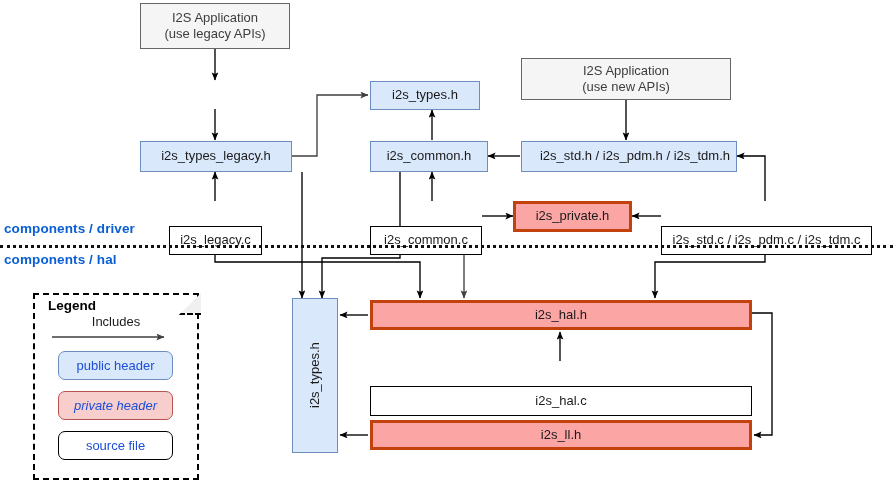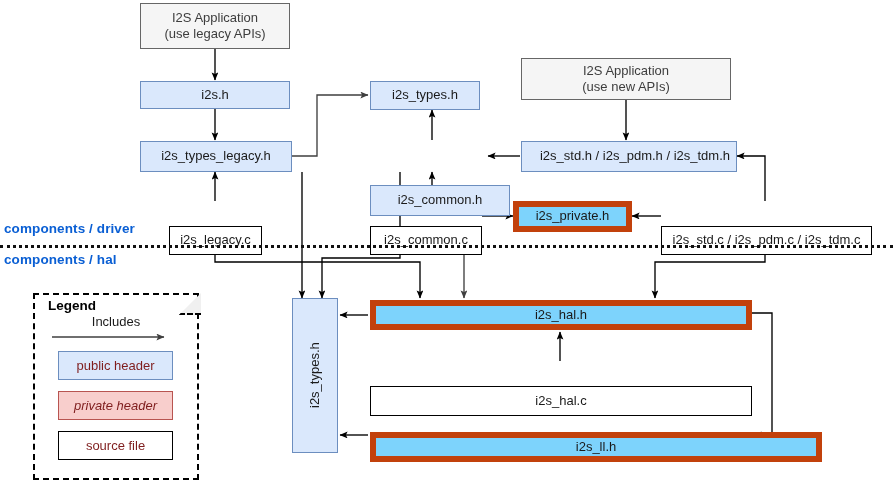--- a/index.html
+++ b/index.html
@@ -2,34 +2,34 @@
 <html><head>
 <meta charset="utf-8">
 <style>
   html,body{margin:0;padding:0;background:#ffffff;}
   body{font-family:"Liberation Sans",sans-serif;}
   #canvas{position:relative;width:893px;height:482px;background:#ffffff;overflow:hidden;}
   .node{position:absolute;box-sizing:border-box;display:flex;align-items:center;justify-content:center;
         text-align:center;font-size:13px;line-height:1.25;color:#1a1a1a;}
   .node.app{background:#f5f5f5;border:1px solid #666666;color:#3d3d3d;white-space:pre-line;}
   .node.pub{background:#dae8fc;border:1px solid #6c8ebf;}
-  .node.priv{background:#7dd3fc;border:6px solid #c2410c;}
+  .node.priv{background:#fca5a5;border:3px solid #c2410c;}
   .node.src{background:#ffffff;border:1px solid #000000;margin-top:24px;}
   .node.vert{writing-mode:vertical-rl;transform:rotate(180deg);}
   .zone-label{position:absolute;color:#0a5fd4;font-weight:bold;font-size:13.5px;letter-spacing:.1px;}
   .divider{position:absolute;left:0;width:893px;height:0;
            border-top:3px dotted #111111;}
   svg.wires{position:absolute;left:0;top:0;width:893px;height:482px;overflow:visible;pointer-events:none;}
   .legend-box{position:absolute;box-sizing:border-box;border:2px dashed #000000;background:#ffffff;}
   .legend-fold{position:absolute;width:20px;height:20px;background:#f0f0f0;
                border-left:2px dashed #000;border-bottom:2px dashed #000;
                clip-path:polygon(100% 0,0 100%,100% 100%);}
   .legend-title{position:absolute;font-weight:bold;font-size:13.5px;color:#000;padding-left:6px;}
   .legend-inc{position:absolute;font-size:13px;color:#1a1a1a;text-align:center;}
-  .lg-item{position:absolute;box-sizing:border-box;display:flex;align-items:center;justify-content:center;font-size:13px;color:#7f1d1d;}
+  .lg-item{position:absolute;box-sizing:border-box;display:flex;align-items:center;justify-content:center;font-size:13px;color:#1d4ed8;border-radius:7px;}
 </style>
 </head>
 <body>
 
 <div id="canvas">
 
   <svg class="wires" viewBox="0 0 893 482">
     <defs>
       <marker id="ah" markerWidth="9" markerHeight="9" refX="7.6" refY="3.4" orient="auto" markerUnits="userSpaceOnUse">
         <path d="M0,0 L8,3.4 L0,6.8 L1.7,3.4 z" fill="#000000"></path>
@@ -78,48 +78,47 @@
 
       <path d="M752,313 L772,313 L772,435 L754,435"></path>
 
       <path d="M368,435 L340,435"></path>
     </g>
   </svg>
 
   <div class="node app" style="left:140px;top:3px;width:150px;height:46px;">I2S Application
 (use legacy APIs)</div>
 
-  <div class="node pub" style="left:140px;top:81px;width:150px;height:28px;">i2s.h</div>
 
   <div class="node pub" style="left:140px;top:141px;width:152px;height:31px;">i2s_types_legacy.h</div>
 
   <div class="node pub" style="left:370px;top:81px;width:110px;height:29px;">i2s_types.h</div>
 
-  <div class="node pub" style="left:370px;top:141px;width:140px;height:31px;margin-top:44px;">i2s_common.h</div>
+  <div class="node pub" style="left:370px;top:141px;width:118px;height:31px;">i2s_common.h</div>
 
   <div class="node app" style="left:521px;top:58px;width:210px;height:42px;">I2S Application
 (use new APIs)</div>
 
   <div class="node pub" style="left:521px;top:141px;width:216px;height:31px;padding-left:12px;">i2s_std.h / i2s_pdm.h / i2s_tdm.h</div>
 
   <div class="node src" style="left:169px;top:202px;width:93px;height:29px;">i2s_legacy.c</div>
 
   <div class="node src" style="left:370px;top:202px;width:112px;height:29px;">i2s_common.c</div>
 
   <div class="node priv" style="left:513px;top:201px;width:119px;height:31px;">i2s_private.h</div>
 
   <div class="node src" style="left:661px;top:202px;width:211px;height:29px;">i2s_std.c / i2s_pdm.c / i2s_tdm.c</div>
 
   <div class="node pub vert" style="left:292px;top:298px;width:46px;height:155px;">i2s_types.h</div>
 
   <div class="node priv" style="left:370px;top:300px;width:382px;height:30px;">i2s_hal.h</div>
 
   <div class="node src" style="left:370px;top:362px;width:382px;height:30px;">i2s_hal.c</div>
 
-  <div class="node priv" style="left:370px;top:432px;width:452px;height:30px;">i2s_ll.h</div>
+  <div class="node priv" style="left:370px;top:420px;width:382px;height:30px;">i2s_ll.h</div>
 
   <div class="divider" style="top:245px;"></div>
   <div class="zone-label" style="left:4px;top:221px;">components / driver</div>
   <div class="zone-label" style="left:4px;top:252px;">components / hal</div>
 
   <div class="legend-box" style="left:33px;top:293px;width:166px;height:187px;"></div>
   <div class="legend-fold" style="left:179px;top:293px;"></div>
 
   <div class="legend-title" style="left:42px;top:298px;">Legend</div>
 

